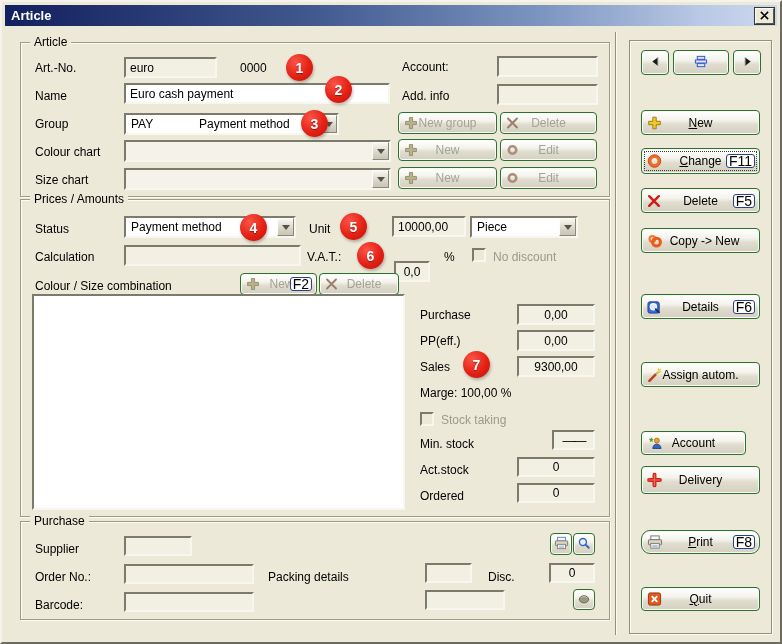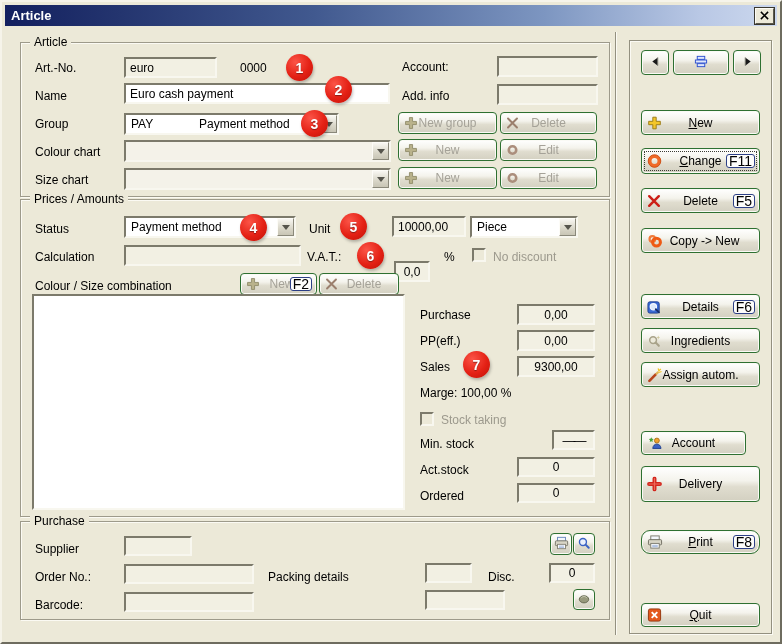--- a/index.html
+++ b/index.html
@@ -371,30 +371,20 @@
         <svg width="15" height="15" viewBox="0 0 16 16">
           <rect x="1" y="2.5" width="12" height="12" rx="2" fill="#3a6ad4" stroke="#1f3f8f"></rect>
           <circle cx="6.8" cy="7.8" r="3.4" fill="#dce8fa" stroke="#f4f8ff" stroke-width="1.2"></circle>
           <path d="M9.4 10.4l3.4 3.4" stroke="#17306e" stroke-width="2" stroke-linecap="round"></path>
         </svg>
       </span>
     <span>Details</span>
     <span class="fkey">F6</span>
   </div>
 
-  <div class="gbtn" style="left:639px;top:326px;width:119px;height:25px;">
-    <span class="bicon">
-        <svg width="15" height="15" viewBox="0 0 16 16">
-          <circle cx="6.5" cy="7" r="3.6" fill="#eceadb" stroke="#a8a289" stroke-width="1.6"></circle>
-          <path d="M9.2 9.7l3.4 3.4" stroke="#a8a289" stroke-width="2.2" stroke-linecap="round"></path>
-          <path d="M12 2l.6 1.6 1.6.6-1.6.6-.6 1.6-.6-1.6-1.6-.6 1.6-.6z" fill="#cfc89f"></path>
-        </svg>
-      </span>
-    <span>Ingredients</span>
-  </div>
 
   <div class="gbtn" style="left:639px;top:360px;width:119px;height:25px;">
     <span class="bicon">
         <svg width="16" height="15" viewBox="0 0 16 16">
           <path d="M2 14.2L8.8 7.4" stroke="#b8441c" stroke-width="2.8" stroke-linecap="round"></path>
           <path d="M9.6 6.6l1.4-1.4" stroke="#e0b257" stroke-width="2.4" stroke-linecap="round"></path>
           <g stroke="#f2c421" stroke-width="1.3" stroke-linecap="round">
             <path d="M11.5 1.5l.6 2M14.5 4.5l-2 .6M13.9 1.9l-1.5 1.5"></path>
           </g>
         </svg>
@@ -406,21 +396,21 @@
     <span class="bicon">
         <svg width="16" height="15" viewBox="0 0 16 16">
           <path d="M4 1.8l.8 1.7 1.8.3-1.3 1.3.3 1.8L4 6.1 2.4 6.9l.3-1.8L1.4 3.8l1.8-.3z" fill="#49a33b"></path>
           <circle cx="10" cy="5.4" r="2.6" fill="#f0a22e" stroke="#b06f12"></circle>
           <path d="M5.6 13.8c.3-3 2-4.6 4.4-4.6s4.1 1.6 4.4 4.6z" fill="#3a62c4" stroke="#1f3f8f"></path>
         </svg>
       </span>
     <span>Account</span>
   </div>
 
-  <div class="gbtn" style="left:639px;top:464px;width:119px;height:36px;text-align:right;">
+  <div class="gbtn" style="left:639px;top:464px;width:119px;height:28px;text-align:right;">
     <span class="bicon">
         <svg width="15" height="15" viewBox="0 0 16 16">
           <path d="M8 2.2v11.6M2.2 8h11.6" stroke="#d3261d" stroke-width="4.2" stroke-linecap="round"></path>
           <path d="M8 2.2v11.6M2.2 8h11.6" stroke="#ef6a5a" stroke-width="1.3" stroke-linecap="round"></path>
         </svg>
       </span>
     <span>Delivery</span>
   </div>
 
   <div class="gbtn" style="left:639px;top:528px;width:119px;height:24px;border-radius:9px;">
@@ -429,21 +419,21 @@
           <rect x="4" y="1.5" width="9" height="4.5" fill="#f3f6fb" stroke="#7d7b6e"></rect>
           <rect x="1.5" y="5.5" width="14" height="5.5" rx="1" fill="#d8d5c6" stroke="#6f6d60"></rect>
           <rect x="4" y="9.5" width="9" height="5" fill="#fff" stroke="#7d7b6e"></rect>
           <path d="M5.5 11.5h6M5.5 13h6" stroke="#9ab0d8" stroke-width="1"></path>
         </svg>
       </span>
     <span><u>P</u>rint</span>
     <span class="fkey">F8</span>
   </div>
 
-  <div class="gbtn" style="left:639px;top:601px;width:119px;height:24px;">
+  <div class="gbtn" style="left:639px;top:585px;width:119px;height:24px;">
     <span class="bicon">
         <svg width="15" height="15" viewBox="0 0 16 16">
           <rect x="1.5" y="1.5" width="13" height="13" rx="2" fill="#e4581d" stroke="#93350c"></rect>
           <path d="M5 5l6 6M11 5l-6 6" stroke="#fff" stroke-width="2"></path>
         </svg>
       </span>
     <span><u>Q</u>uit</span>
   </div>
 
 </div>

